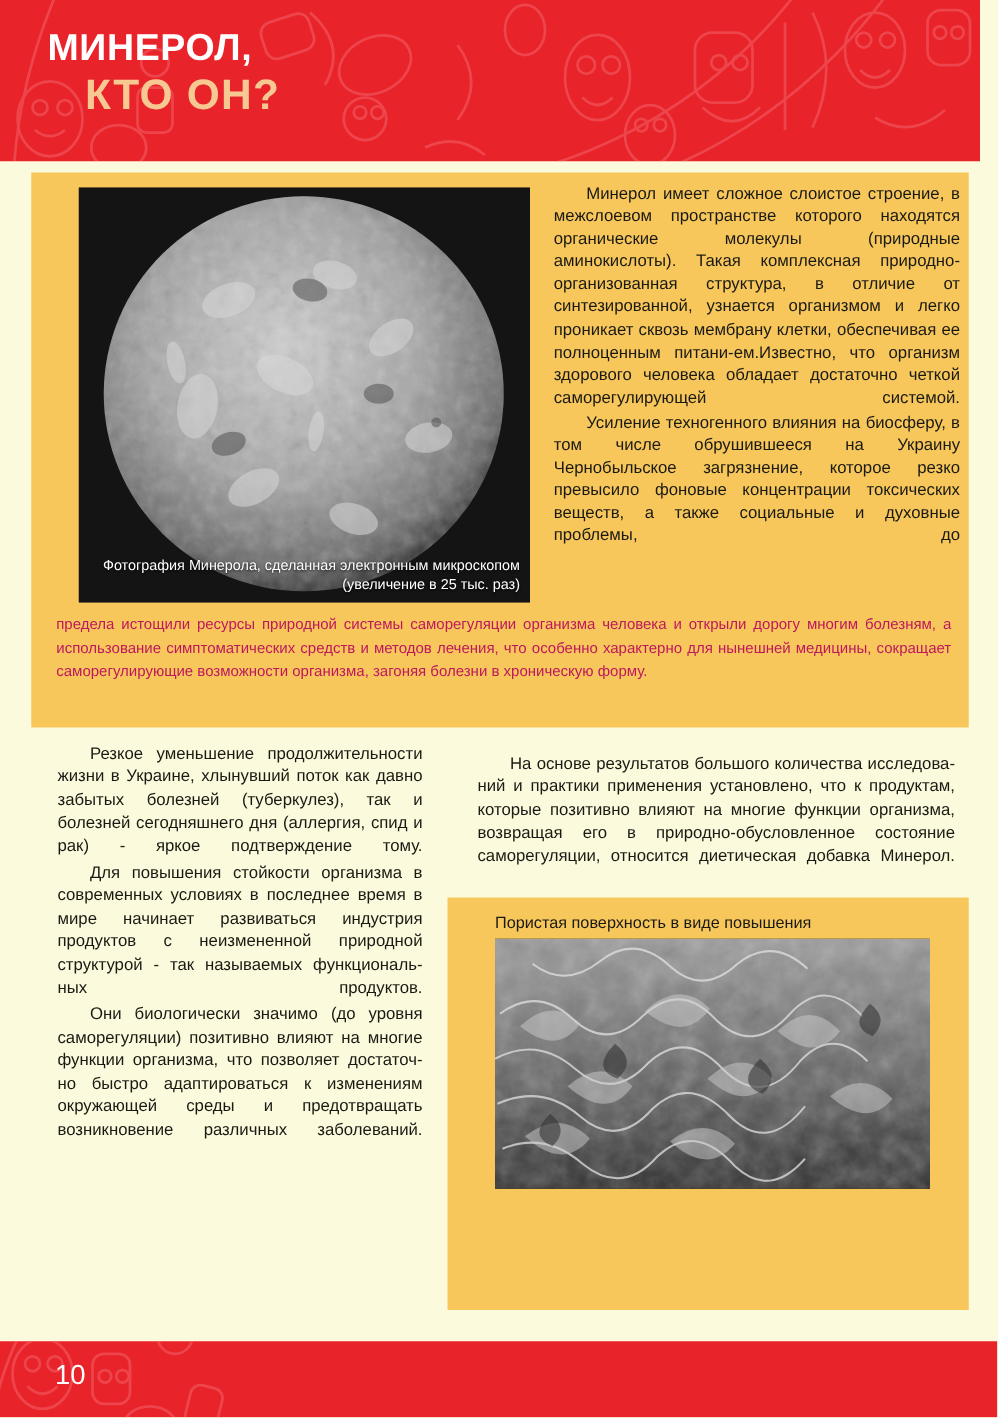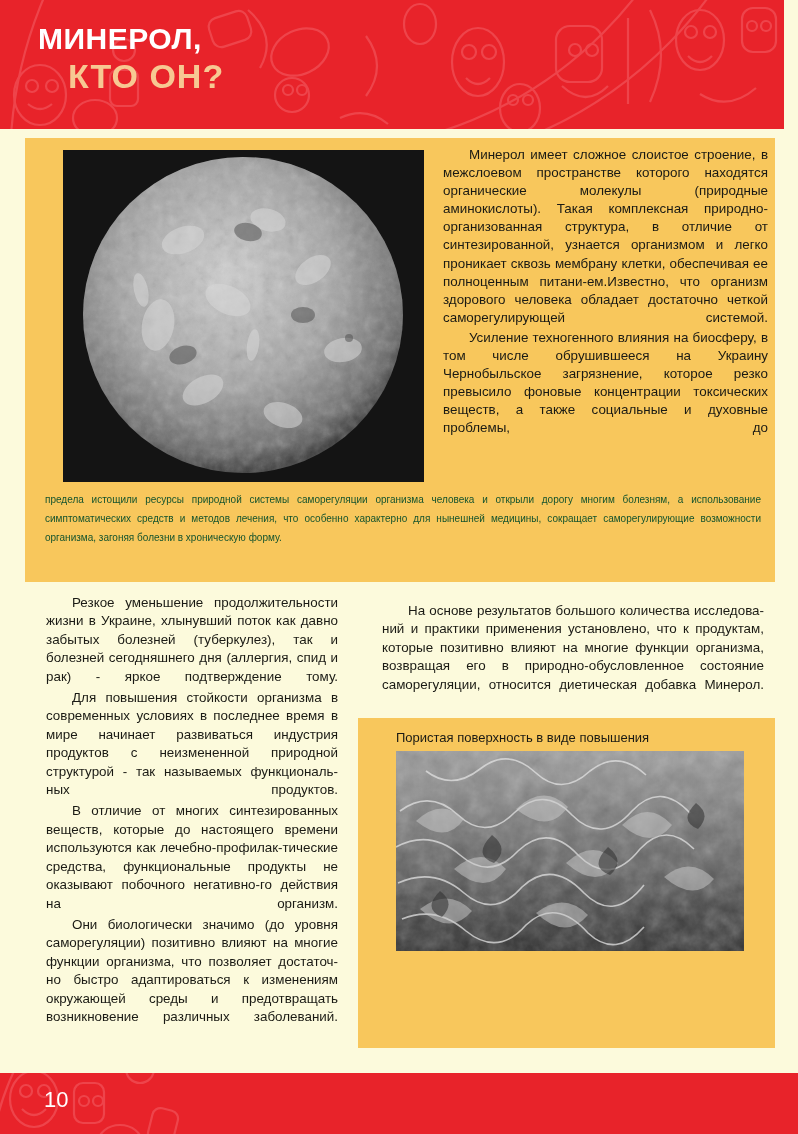--- a/index.html
+++ b/index.html
@@ -57,21 +57,21 @@
   .col-right-top{
     position:absolute;left:418px;top:8px;width:325px;
     font-size:13.4px;line-height:18.1px;color:#1a1a14;
     text-align:justify;text-align-last:justify;
     font-family:"Liberation Sans",sans-serif;
   }
   .col-right-top p{margin:0;text-indent:26px;}
   .col-right-top p + p{margin-top:2px;}
   .panel-top-full{
     position:absolute;left:20px;top:352px;width:716px;
-    font-size:10px;line-height:19px;color:#14532d;
+    font-size:12px;line-height:19px;color:#be185d;
     text-align:justify;
     font-family:"Liberation Sans",sans-serif;
   }
   .panel-top-full p{margin:0;}
 
   
   .col-left{
     position:absolute;left:46px;top:594px;width:292px;
     font-size:13.4px;line-height:18.4px;color:#1a1a14;
     text-align:justify;text-align-last:justify;
@@ -214,36 +214,36 @@
             <ellipse cx="78" cy="140" rx="7" ry="17" transform="rotate(-12 78 140)"></ellipse>
           </g>
           <g fill="#4a4a4a" opacity="0.5">
             <ellipse cx="185" cy="82" rx="14" ry="9" transform="rotate(12 185 82)"></ellipse>
             <ellipse cx="240" cy="165" rx="12" ry="8"></ellipse>
             <ellipse cx="120" cy="205" rx="14" ry="9" transform="rotate(-18 120 205)"></ellipse>
             <circle cx="286" cy="188" r="4"></circle>
           </g>
         </g>
       </svg>
+      <div class="sem1-caption">Фотография Минерола, сделанная электронным микроскопом (увеличение в 25 тыс. раз)</div>
     </div>
 
     <div class="col-right-top">
       <p>Минерол имеет сложное слоистое строение, в межслоевом пространстве которого находятся органические молекулы (природные аминокислоты). Такая комплексная природно-организованная структура, в отличие от синтезированной, узнается организмом и легко проникает сквозь мембрану клетки, обеспечивая ее полноценным питани-ем.Известно, что организм здорового человека обладает достаточно четкой саморегулирующей системой.</p>
       <p>Усиление техногенного влияния на биосферу, в том числе обрушившееся на Украину Чернобыльское загрязнение, которое резко превысило фоновые концентрации токсических веществ, а также социальные и духовные проблемы, до</p>
     </div>
 
     <div class="panel-top-full">
       <p>предела истощили ресурсы природной системы саморегуляции организма человека и открыли дорогу многим болезням, а использование  симптоматических средств и методов лечения, что особенно характерно для нынешней медицины, сокращает саморегулирующие возможности организма, загоняя болезни в хроническую форму.</p>
     </div>
   </div>
 
   <div class="col-left">
     <p>Резкое уменьшение продолжительности жизни в Украине, хлынувший поток как давно забытых болезней (туберкулез), так и болезней сегодняшнего дня (аллергия, спид и рак) - яркое подтверждение тому.</p>
     <p>Для повышения стойкости организма в современных условиях в последнее время в мире начинает развиваться индустрия продуктов с неизмененной природной структурой - так называемых функциональ-ных продуктов.</p>
-    <p>В отличие от многих синтезированных веществ, которые до настоящего времени используются как лечебно-профилак-тические средства, функциональные продукты не оказывают побочного негативно-го действия на организм.</p>
     <p>Они биологически значимо (до уровня саморегуляции) позитивно влияют на многие функции организма, что позволяет достаточ-но быстро адаптироваться к изменениям окружающей среды и предотвращать возникновение различных заболеваний.</p>
   </div>
 
   <div class="col-right">
     <p>На основе результатов большого количества исследова-ний и практики применения установлено, что к продуктам, которые позитивно влияют на многие функции организма, возвращая его в природно-обусловленное состояние саморегуляции, относится диетическая добавка Минерол.</p>
   </div>
 
   <div class="panel-bottom">
     <div class="sem2-caption">Пористая поверхность в виде повышения</div>
 

